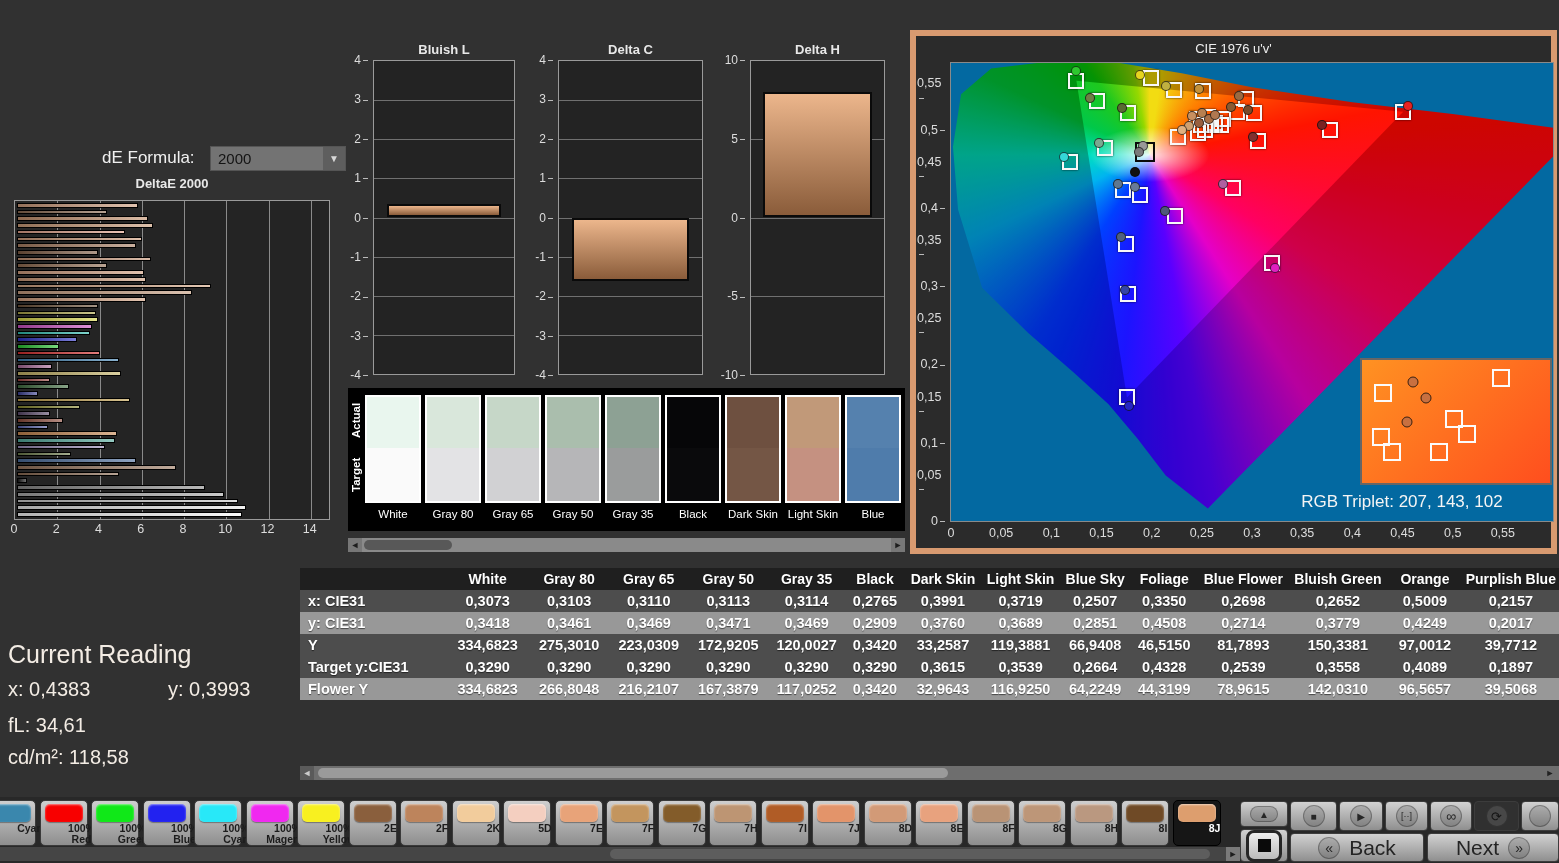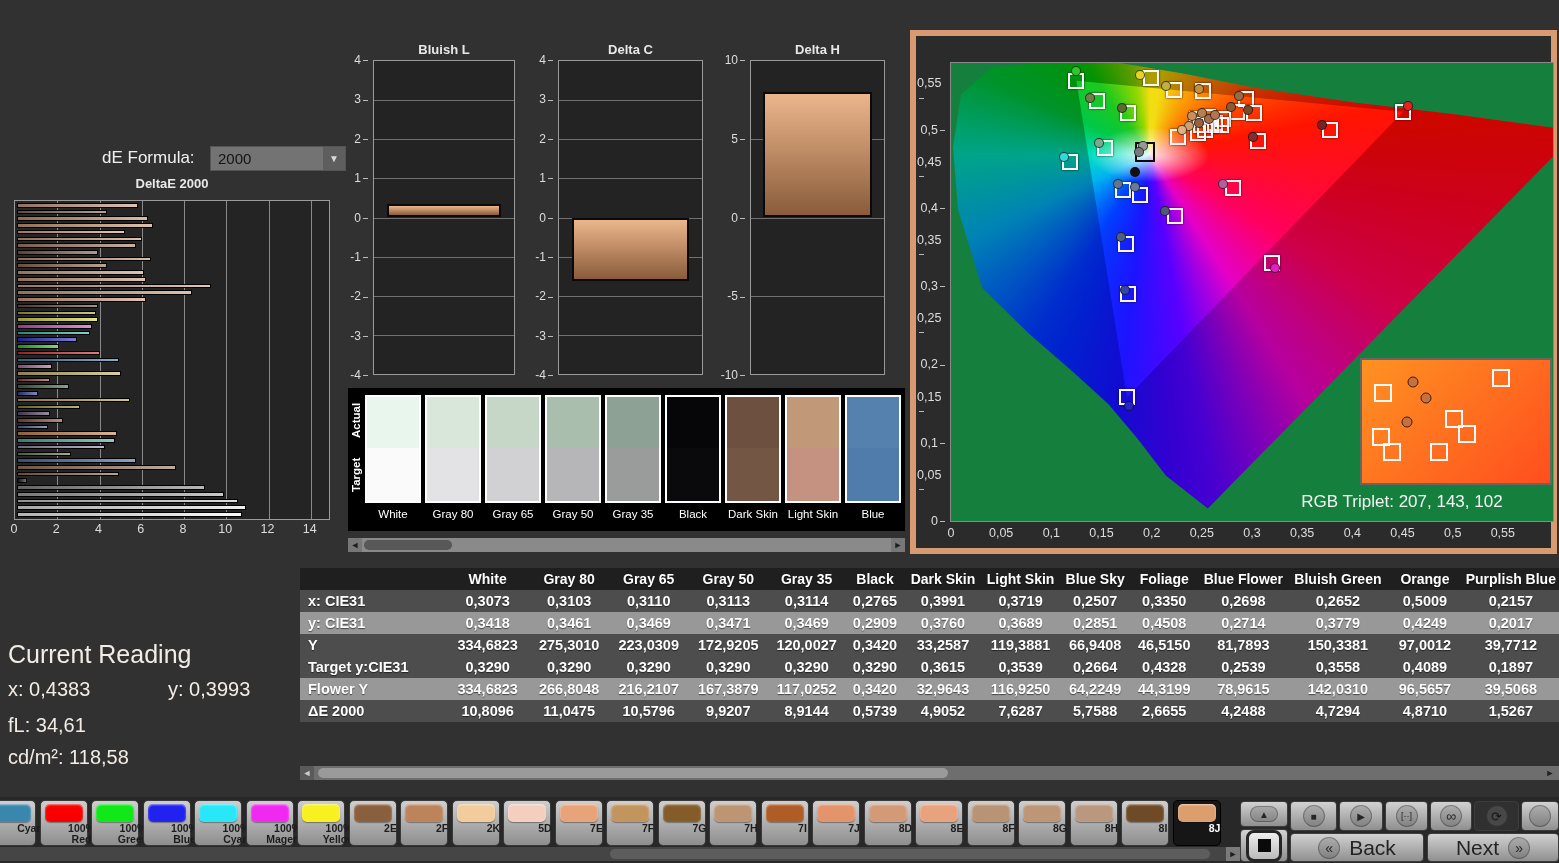--- a/index.html
+++ b/index.html
@@ -48,21 +48,21 @@
   .sw-label{margin-top:5px;text-align:center;font-size:11.5px;color:#fff;white-space:nowrap;}
   .hscroll{position:absolute;background:#8a8a8a;}
   .hscroll .handle{position:absolute;top:2px;height:10px;background:#585858;border-radius:5px;}
   .hscroll .arr{position:absolute;top:0;width:14px;height:14px;background:#777;color:#1d1d1d;font-size:9px;
       text-align:center;line-height:14px;cursor:pointer;}
 
   
   #cie-panel{position:absolute;left:910px;top:30px;width:647px;height:524px;box-sizing:border-box;
       border:6px solid #d89a70;background:#2b2b2b;}
   .cie-title{position:absolute;left:0;top:5px;width:100%;text-align:center;font-size:13px;color:#eee;}
-  #cie-plot{position:absolute;left:34px;top:26px;width:602px;height:458px;background:#15803d;border:1px solid #8a8a8a;}
+  #cie-plot{position:absolute;left:34px;top:26px;width:602px;height:458px;background:#0369a1;border:1px solid #8a8a8a;}
   #cie-locus{position:absolute;inset:0;}
   .cie-grad{position:absolute;inset:0;background-image:
       radial-gradient(closest-side at 33% 20%,rgba(255,255,255,.92),rgba(255,255,255,0) 30%),
       conic-gradient(from 0deg at 33% 20%,
         #f2dc12 2.2%, #ff7a00 12.5%, #ff1400 22%, #ff0062 34%, #e400c8 41%,
         #5a00ff 47%, #1c14ff 52%, #0040ff 59%, #00b4f0 68%, #00e0c0 75%,
         #00c84a 82%, #1ec81e 90%, #96d800 97%, #f2dc12 100%);}
   #cie-dark{filter:brightness(.70) saturate(1.2);}
   #cie-yticks{position:absolute;left:-34px;top:0;width:30px;height:100%;}
   #cie-yticks span{position:absolute;right:2px;transform:translateY(-50%);font-size:12.5px;color:#ddd;}
@@ -434,20 +434,21 @@
         </div>
       </div>
   </div>
   <div class="hscroll" style="left:348px;top:538px;width:557px;height:14px;">
     <span class="arr" style="left:0;">◄</span>
     <div class="handle" style="left:16px;width:88px;"></div>
     <span class="arr" style="right:0;">►</span>
   </div>
 
   <div id="cie-panel">
+    <div class="cie-title">CIE 1976 u'v'</div>
     <div id="cie-plot">
       <div id="cie-locus" style="clip-path: polygon(42.67% 97.26%, 35.67% 90.09%, 31% 82.05%, 26.17% 74.53%, 20.33% 67.52%, 12.83% 58.97%, 5.17% 49.06%, 1.17% 31.97%, 0.33% 18.29%, 1.67% 6.84%, 6.67% 1.2%, 15% -0.09%, 27.5% -0.09%, 38.33% 2.22%, 50% 5.3%, 66.67% 8.55%, 83.33% 11.11%, 104.17% 14.87%);">
         <div id="cie-dark" class="cie-grad"></div>
         <div id="cie-tri" class="cie-grad" style="clip-path: polygon(75.12% 10.62%, 20.83% 3.85%, 29.23% 73.01%);"></div>
       </div>
       <div id="cie-points">
           <div class="cie-sq" style="left: 20.8333%; top: 3.84615%;"></div>
           <div class="cie-sq" style="left: 33.1667%; top: 3.24786%;"></div>
           <div class="cie-sq" style="left: 37%; top: 5.81197%;"></div>
           <div class="cie-sq" style="left: 41.8333%; top: 6.15385%;"></div>
@@ -680,37 +681,20 @@
             <td>0,3420</td>
             <td>32,9643</td>
             <td>116,9250</td>
             <td>64,2249</td>
             <td>44,3199</td>
             <td>78,9615</td>
             <td>142,0310</td>
             <td>96,5657</td>
             <td>39,5068</td>
           </tr>
-          <tr class="dark">
-            <td class="rowlabel">ΔE 2000</td>
-            <td>10,8096</td>
-            <td>11,0475</td>
-            <td>10,5796</td>
-            <td>9,9207</td>
-            <td>8,9144</td>
-            <td>0,5739</td>
-            <td>4,9052</td>
-            <td>7,6287</td>
-            <td>5,7588</td>
-            <td>2,6655</td>
-            <td>4,2488</td>
-            <td>4,7294</td>
-            <td>4,8710</td>
-            <td>1,5267</td>
-          </tr>
         </tbody>
       </table>
     </div>
   <div class="hscroll" style="left:300px;top:766px;width:1259px;height:14px;background:#6e6e6e;">
     <span class="arr" style="left:0;background:#5a5a5a;color:#ccc;">◄</span>
     <div class="handle" style="left:18px;width:630px;background:#9a9a9a;"></div>
     <span class="arr" style="right:2px;background:#6e6e6e;color:#222;">►</span>
   </div>
 
   <div id="tab-area">

